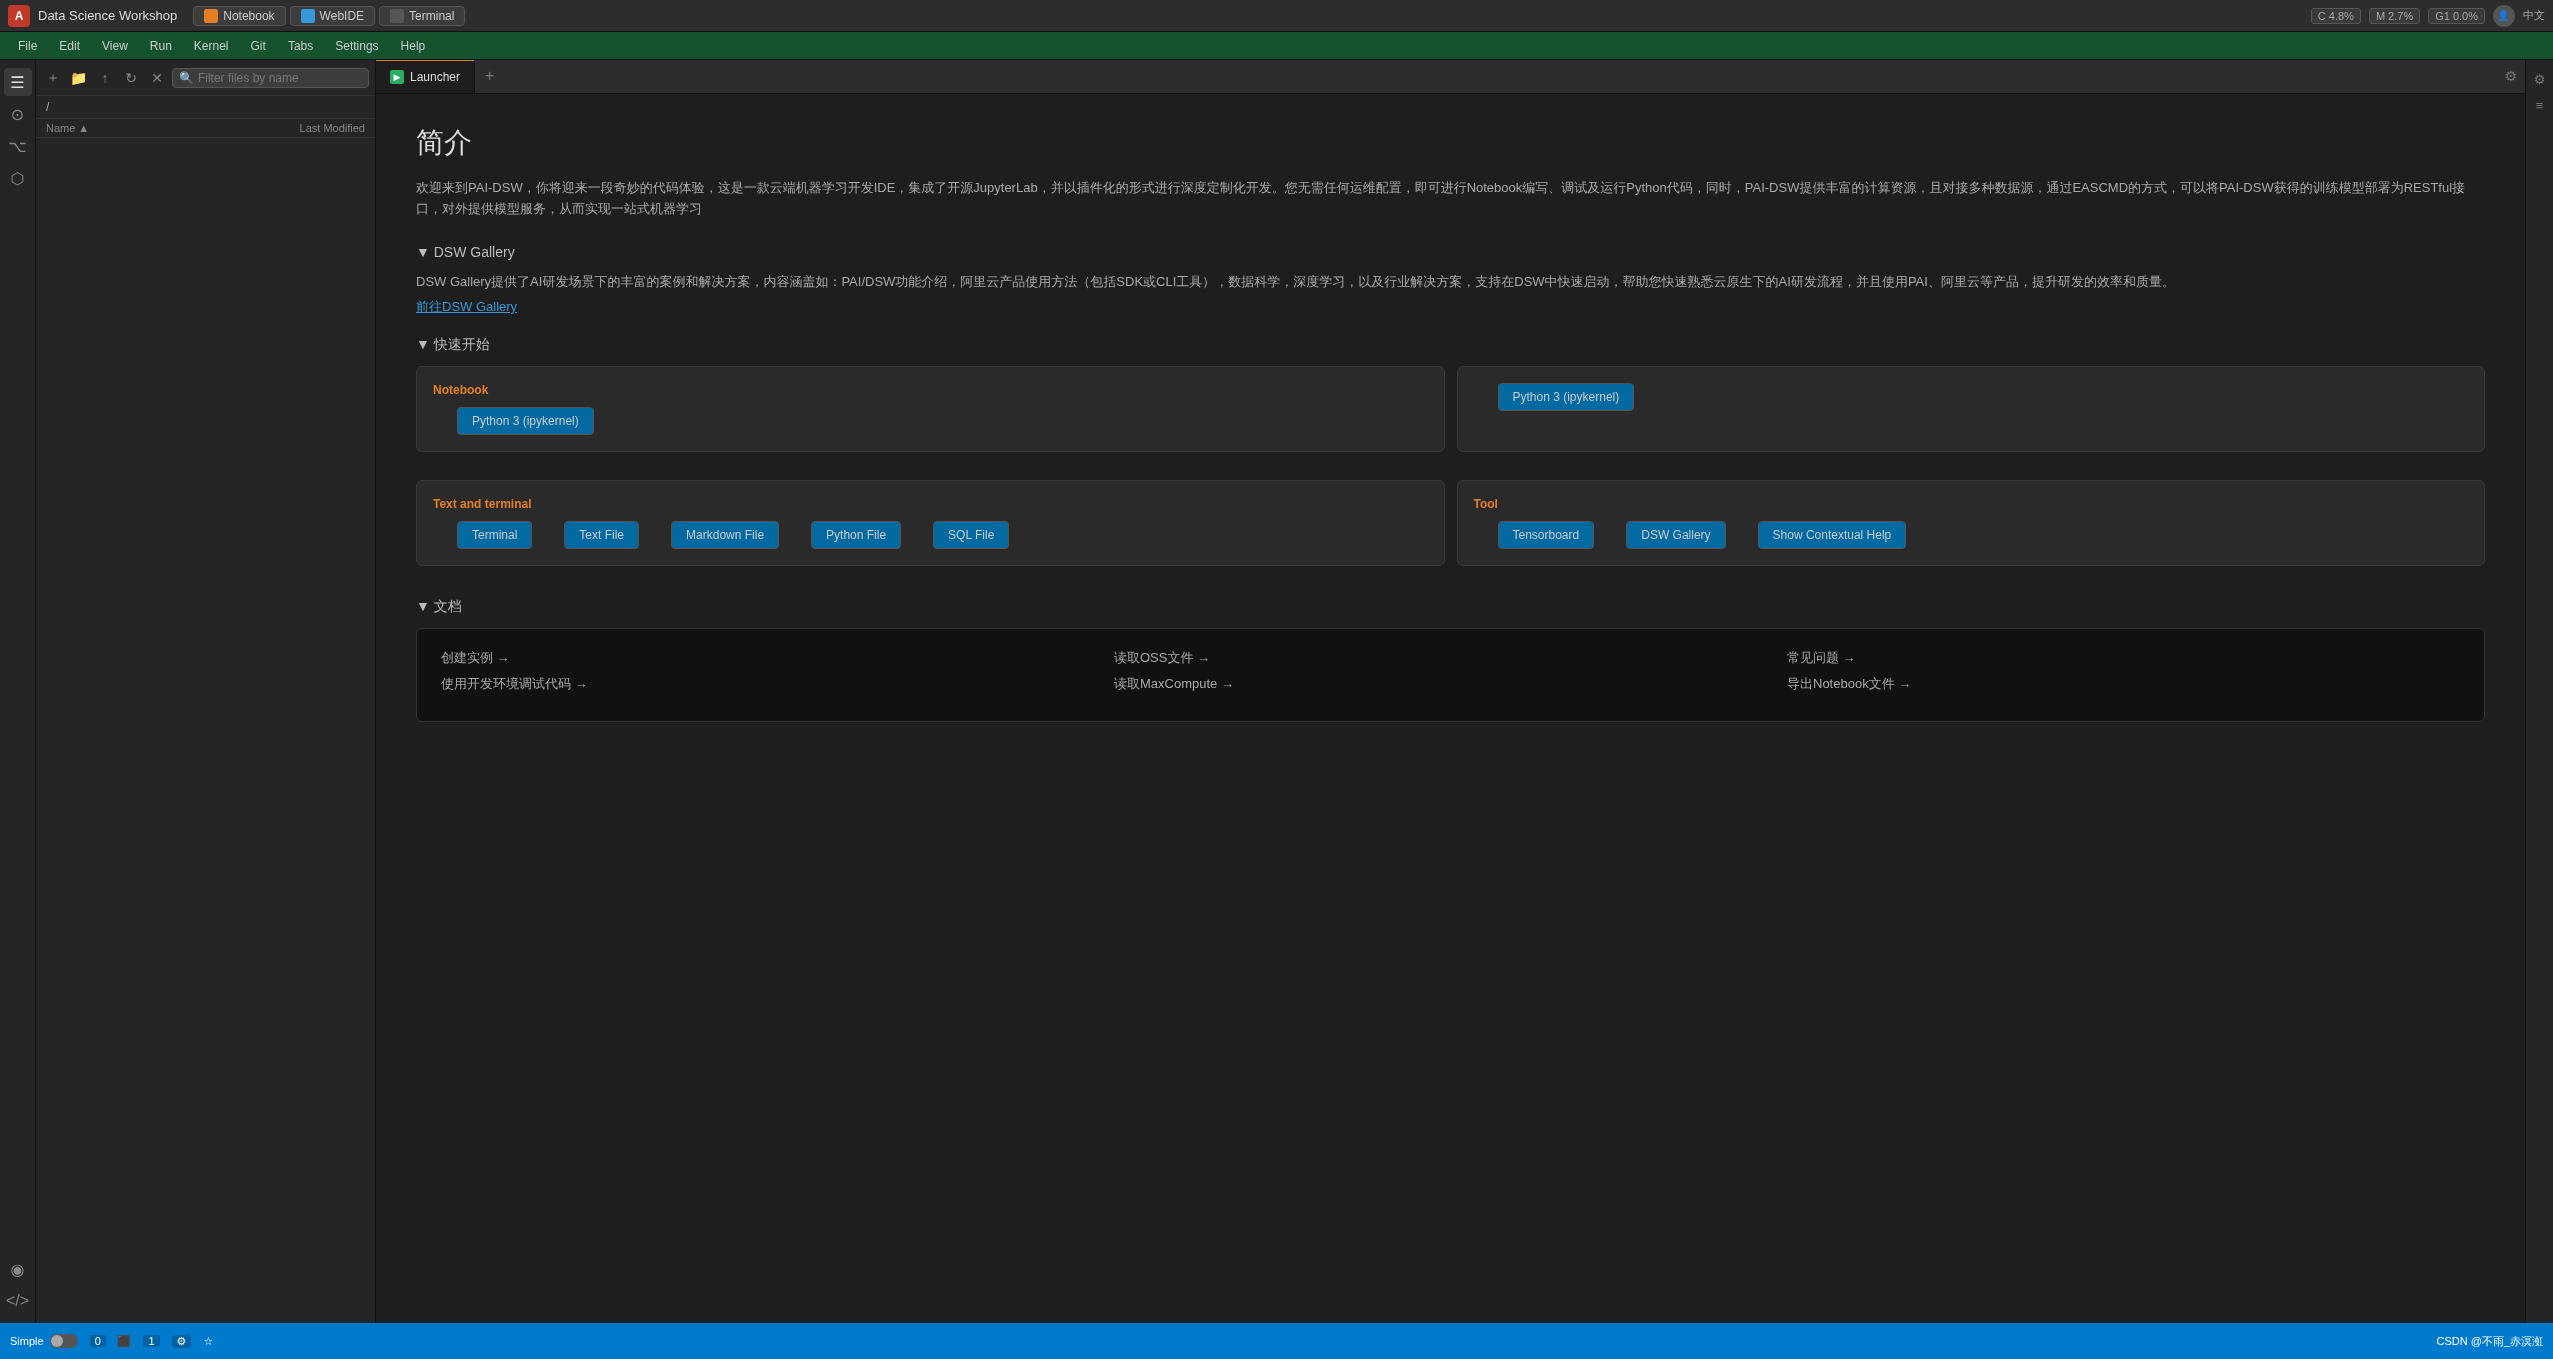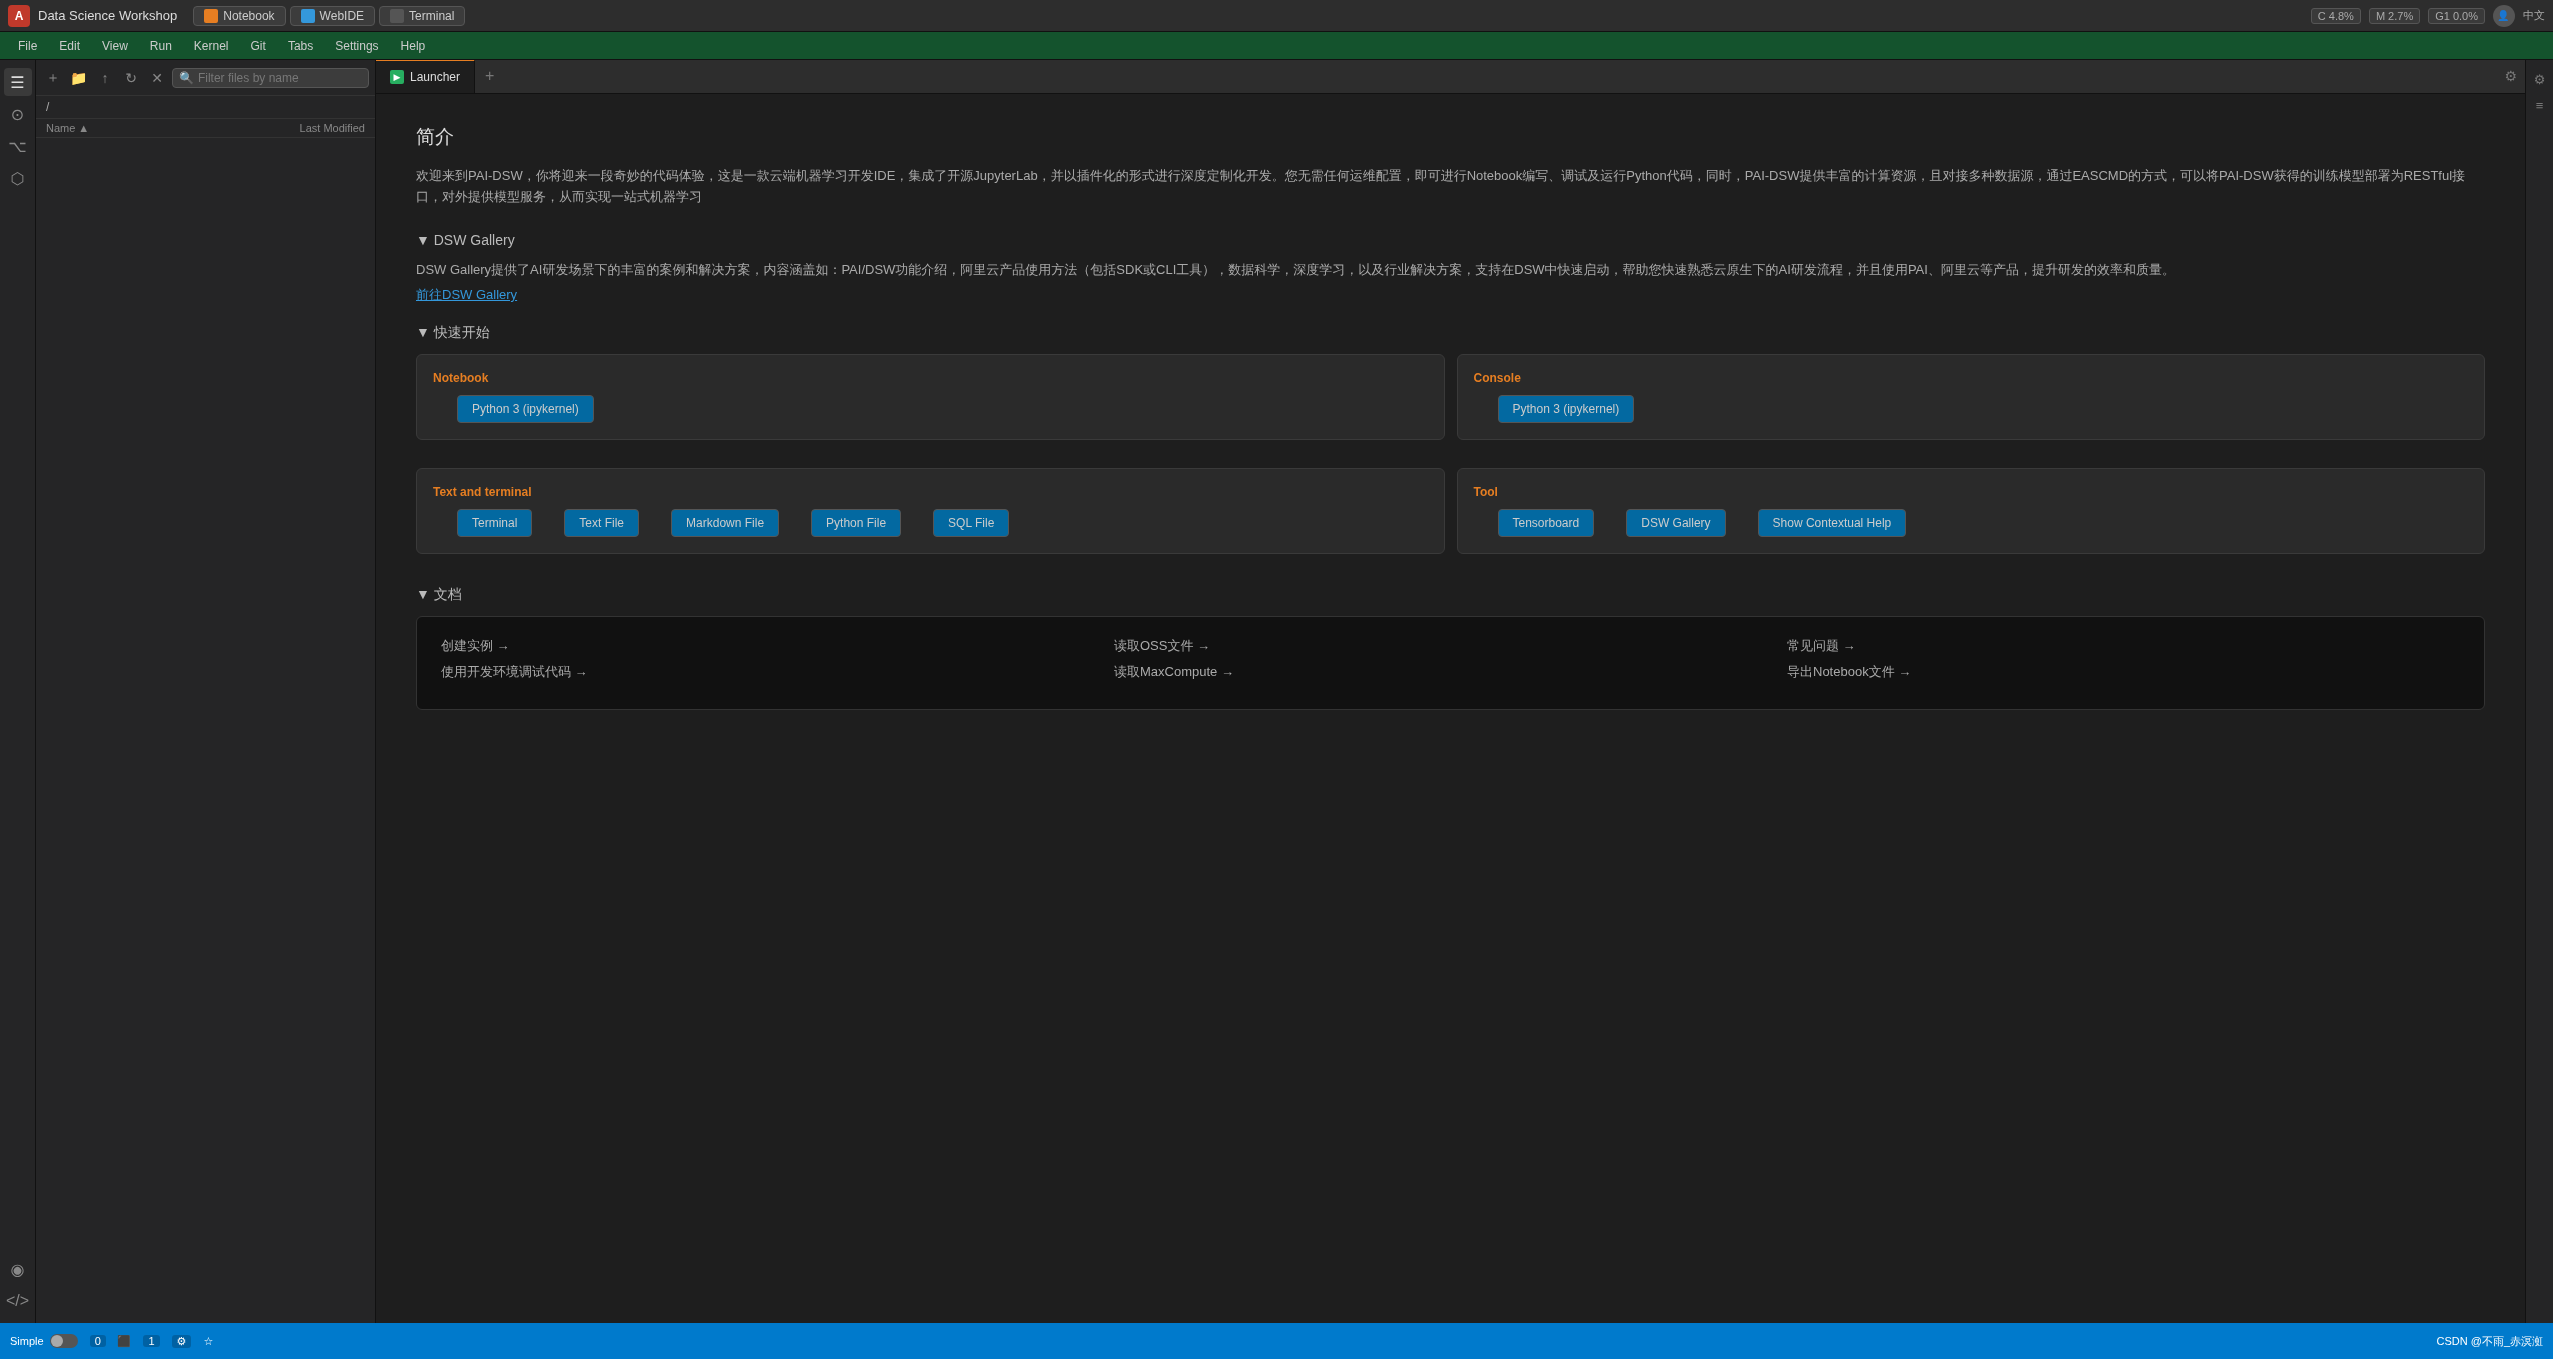--- a/index.html
+++ b/index.html
@@ -52,21 +52,21 @@
     .tab-bar { background: #2d2d2d; height: 34px; display: flex; align-items: flex-end; border-bottom: 1px solid #111; flex-shrink: 0; }
     .tab { padding: 6px 14px; background: #3c3c3c; color: #aaa; cursor: pointer; border-right: 1px solid #111; font-size: 12px; display: flex; align-items: center; gap: 6px; height: 34px; }
     .tab.active { background: #1e1e1e; color: #ddd; border-top: 2px solid #e67e22; }
     .tab-launcher-icon { width: 14px; height: 14px; border-radius: 2px; background: #27ae60; display: flex; align-items: center; justify-content: center; font-size: 9px; color: white; }
     .add-tab-btn { padding: 0 10px; color: #777; cursor: pointer; font-size: 16px; height: 34px; display: flex; align-items: center; }
     .tab-spacer { flex: 1; }
     .tab-settings-btn { padding: 0 8px; color: #777; cursor: pointer; font-size: 14px; height: 34px; display: flex; align-items: center; }
 
     
     .launcher-content { flex: 1; overflow-y: auto; background: #1e1e1e; padding: 30px 40px; }
-    .section-title { font-size: 19px; color: #ddd; margin-bottom: 16px; font-weight: 400; }
+    .section-title { font-size: 28px; color: #ddd; margin-bottom: 16px; font-weight: 400; }
     .intro-text { color: #aaa; font-size: 13px; line-height: 1.6; margin-bottom: 24px; }
     .section-header { display: flex; align-items: center; gap: 6px; margin-bottom: 12px; color: #bbb; font-size: 14px; cursor: pointer; }
     .card-grid { background: #2a2a2a; border: 1px solid #3a3a3a; border-radius: 6px; padding: 16px; margin-bottom: 16px; }
     .card-section-label { color: #e67e22; font-size: 12px; margin-bottom: 10px; font-weight: 600; }
     .card-section-label.tool-label { color: #e67e22; }
     .btn-row { display: flex; gap: 8px; flex-wrap: wrap; }
     .launch-btn { background: #0369a1; border: 1px solid #555; border-radius: 4px; color: #ccc; padding: 6px 14px; font-size: 12px; cursor: pointer; white-space: nowrap; margin-left: 24px; }
     .two-col { display: grid; grid-template-columns: 1fr 1fr; gap: 12px; margin-bottom: 16px; }
     .docs-section { background: #111; border: 1px solid #333; border-radius: 6px; padding: 20px 24px; }
     .docs-grid { display: grid; grid-template-columns: 1fr 1fr 1fr; }
@@ -194,21 +194,20 @@
       </div>
 
       <div class="two-col">
         <div class="card-grid">
           <div class="card-section-label">Notebook</div>
           <div class="btn-row">
             <button class="launch-btn">Python 3 (ipykernel)</button>
           </div>
         </div>
         <div class="card-grid">
-          <div class="card-section-label">Console</div>
           <div class="btn-row">
             <button class="launch-btn">Python 3 (ipykernel)</button>
           </div>
         </div>
         <div class="card-grid">
           <div class="card-section-label">Text and terminal</div>
           <div class="btn-row">
             <button class="launch-btn">Terminal</button>
             <button class="launch-btn">Text File</button>
             <button class="launch-btn">Markdown File</button>

